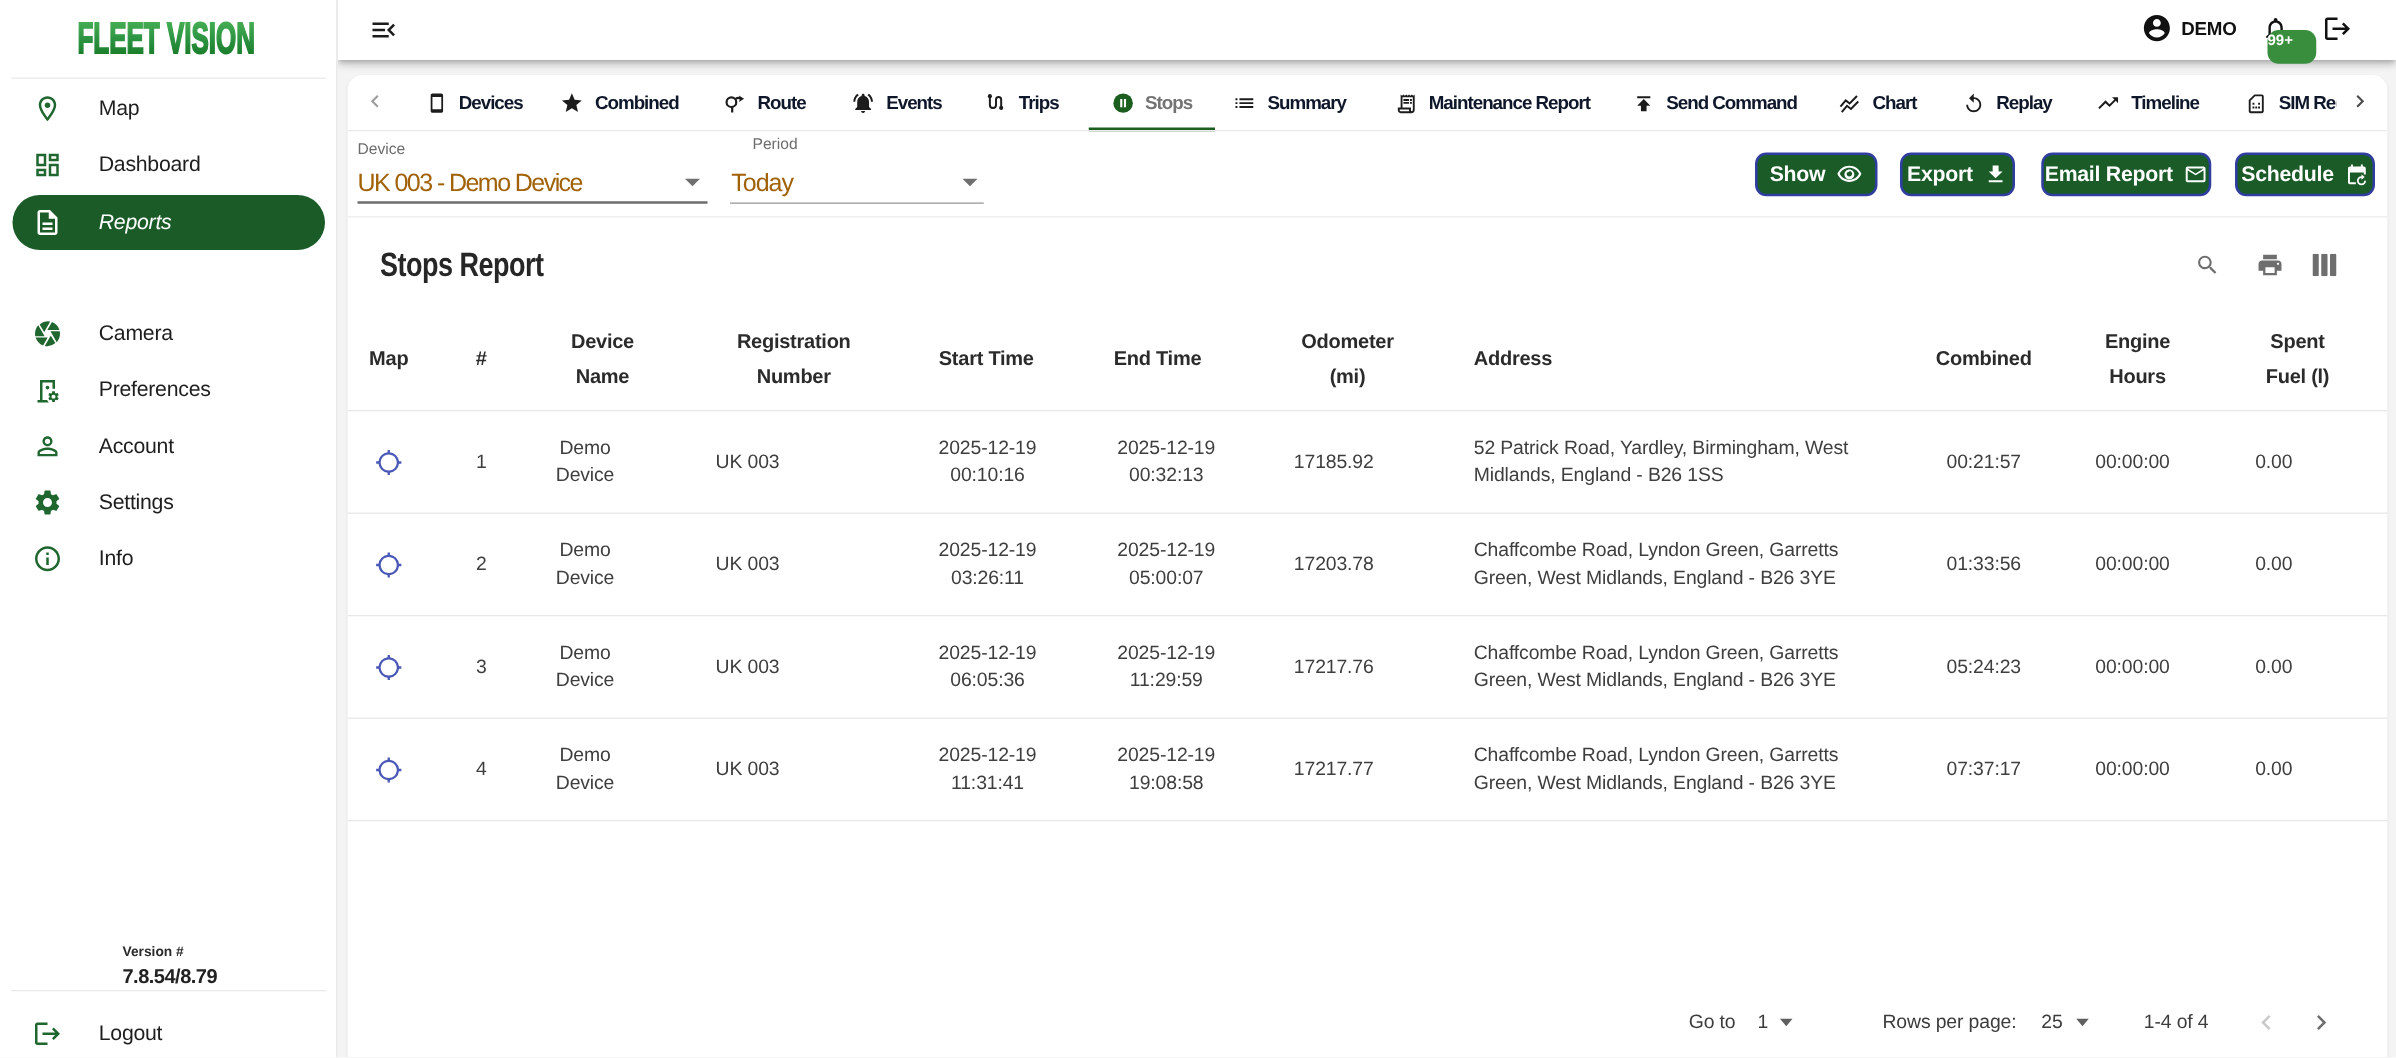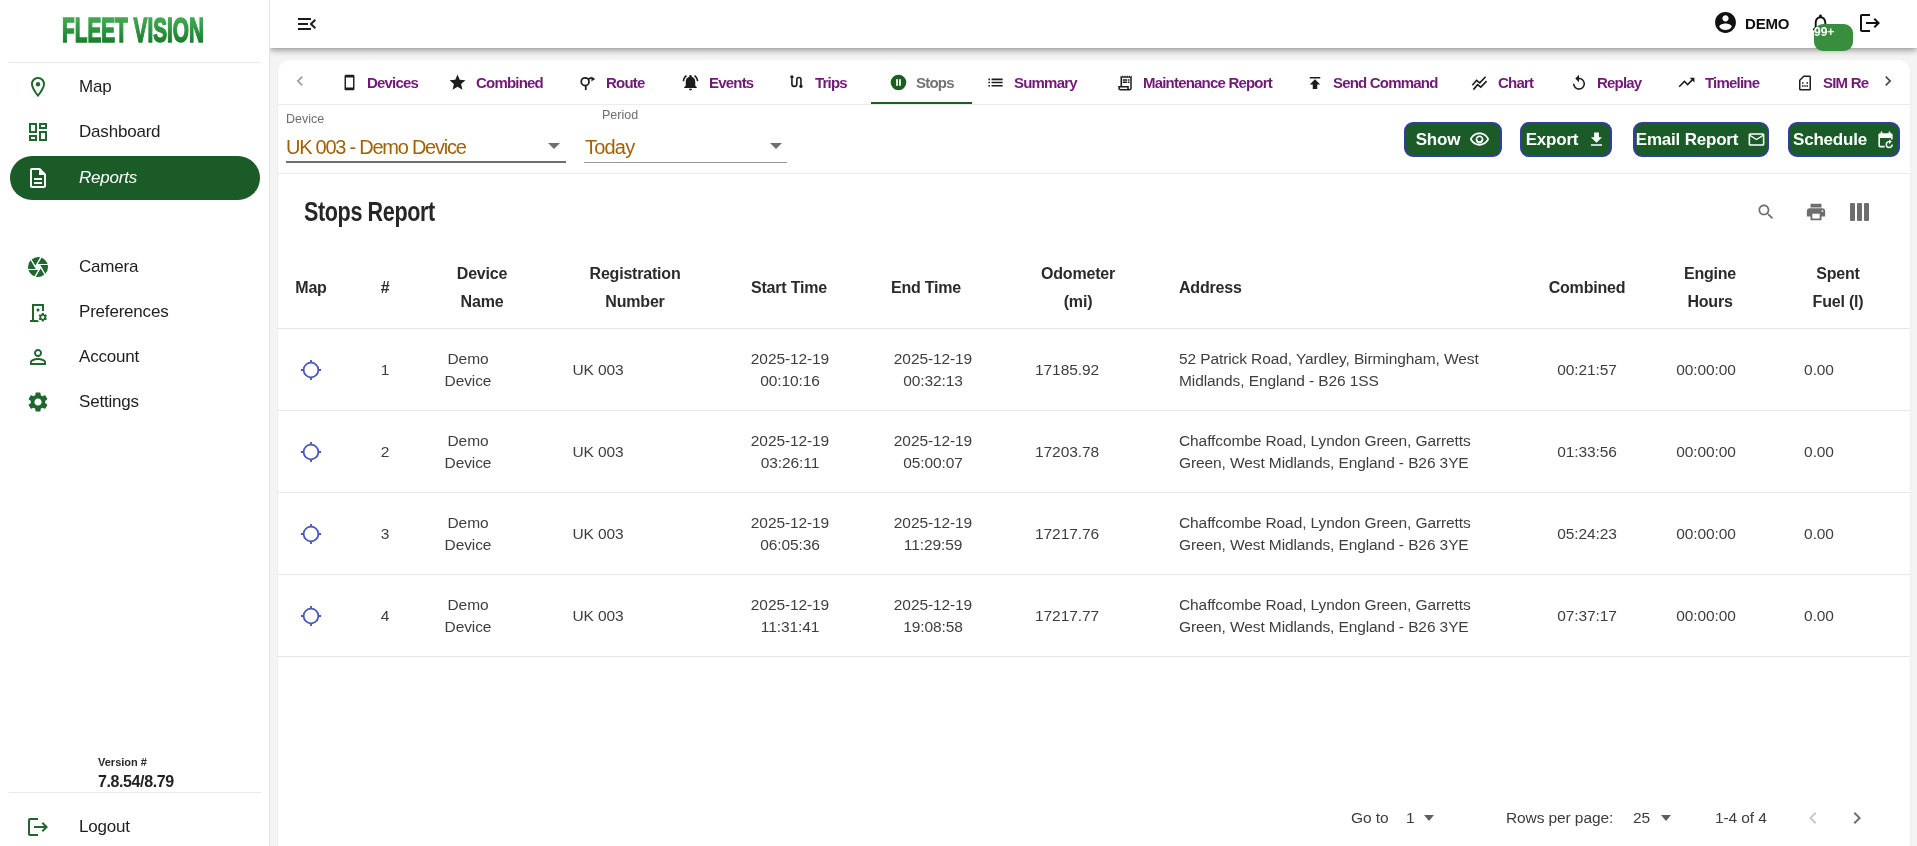--- a/index.html
+++ b/index.html
@@ -14,21 +14,21 @@
 .mi svg{position:absolute;left:26px;top:50%;transform:translateY(-50%);}
 .mi .t{position:absolute;left:79px;top:50%;transform:translateY(-50%);font-size:17px;color:#1e1e1e;letter-spacing:-.2px;}
 .mi.sel{left:10px;width:250px;background:#1a5b28;border-radius:22px;font-style:italic;}
 .mi.sel svg{left:16px;}
 .mi.sel .t{left:69px;color:#fff;}
 
 #topbar{position:absolute;left:270px;top:0;width:1647px;height:48px;background:#fff;box-shadow:0 2px 4px -1px rgba(0,0,0,.2),0 4px 5px 0 rgba(0,0,0,.14),0 1px 10px 0 rgba(0,0,0,.12);}
 
 #card{position:absolute;left:278px;top:60px;width:1632px;height:786px;background:#fff;border-radius:12px 12px 0 0;box-shadow:0 1px 2px rgba(0,0,0,.08);}
 
-.tab{position:absolute;top:60px;height:45px;display:flex;align-items:center;font-weight:700;font-size:15px;color:#701a75;letter-spacing:-.8px;white-space:nowrap;}
+.tab{position:absolute;top:60px;height:45px;display:flex;align-items:center;font-weight:700;font-size:15px;color:#0f172a;letter-spacing:-.8px;white-space:nowrap;}
 .tab svg{margin-right:9px;}
 .tab.green{color:#737373;}
 #tabline{position:absolute;left:871px;top:102px;width:101px;height:3px;background:#1b5e20;}
 .carddiv{position:absolute;left:278px;width:1632px;height:1px;background:#ebebeb;}
 
 .flabel{position:absolute;font-size:12.5px;color:#6d6d6d;}
 .fvalue{position:absolute;font-size:20px;color:#a16207;letter-spacing:-.8px;}
 .funder{position:absolute;height:1px;background:#8a8a8a;}
 .fcaret{position:absolute;width:0;height:0;border-left:6px solid transparent;border-right:6px solid transparent;border-top:6px solid #6f6f6f;}
 .btn{position:absolute;top:122px;height:35px;background:#1a5b28;border:2px solid #303f9f;border-radius:9px;color:#fff;font-weight:700;font-size:17px;letter-spacing:-.2px;display:flex;align-items:center;justify-content:center;}
@@ -299,20 +299,26 @@
           <path d="M12 5.9a2.1 2.1 0 1 1 0 4.2 2.1 2.1 0 0 1 0-4.2m0 9c2.97 0 6.1 1.46 6.1 2.1v1.1H5.9V17c0-.64 3.13-2.1 6.1-2.1M12 4C9.79 4 8 5.79 8 8s1.79 4 4 4 4-1.79 4-4-1.79-4-4-4zm0 9c-2.67 0-8 1.34-8 4v3h16v-3c0-2.66-5.33-4-8-4z"></path>
         </svg>
         <span class="t">Account</span>
       </div>
     <div class="mi" style="top:380px">
         <svg width="24" height="24" viewBox="0 0 24 24" fill="#1f672f">
           <path d="M19.14 12.94c.04-.3.06-.61.06-.94 0-.32-.02-.64-.07-.94l2.03-1.58c.18-.14.23-.41.12-.61l-1.92-3.32c-.12-.22-.37-.29-.59-.22l-2.39.96c-.5-.38-1.03-.7-1.62-.94l-.36-2.54c-.04-.24-.24-.41-.48-.41h-3.84c-.24 0-.43.17-.47.41l-.36 2.54c-.59.24-1.13.57-1.62.94l-2.39-.96c-.22-.08-.47 0-.59.22L2.74 8.87c-.12.21-.08.47.12.61l2.03 1.58c-.05.3-.09.63-.09.94s.02.64.07.94l-2.03 1.58c-.18.14-.23.41-.12.61l1.92 3.32c.12.22.37.29.59.22l2.39-.96c.5.38 1.03.7 1.62.94l.36 2.54c.05.24.24.41.48.41h3.84c.24 0 .44-.17.47-.41l.36-2.54c.59-.24 1.13-.56 1.62-.94l2.39.96c.22.08.47 0 .59-.22l1.92-3.32c.12-.22.07-.47-.12-.61l-2.01-1.58zM12 15.6c-1.98 0-3.6-1.62-3.6-3.6s1.62-3.6 3.6-3.6 3.6 1.62 3.6 3.6-1.62 3.6-3.6 3.6z"></path>
         </svg>
         <span class="t">Settings</span>
       </div>
+    <div class="mi" style="top:425px">
+        <svg width="24" height="24" viewBox="0 0 24 24" fill="#1f672f">
+          <path d="M11 7h2v2h-2zm0 4h2v6h-2zm1-9C6.48 2 2 6.48 2 12s4.48 10 10 10 10-4.48 10-10S17.52 2 12 2zm0 18c-4.41 0-8-3.59-8-8s3.59-8 8-8 8 3.59 8 8-3.59 8-8 8z"></path>
+        </svg>
+        <span class="t">Info</span>
+      </div>
     <div style="position:absolute;left:98px;top:756px;font-size:11px;font-weight:700;color:#2a2a2a;">Version #</div>
     <div style="position:absolute;left:98px;top:773px;font-size:16px;font-weight:700;color:#222;letter-spacing:-.4px;">7.8.54/8.79</div>
     <div class="mi" style="top:805px">
         <svg width="24" height="24" viewBox="0 0 24 24" fill="#1f672f">
           <path d="M17 7l-1.41 1.41L18.17 11H8v2h10.17l-2.58 2.58L17 17l5-5zM4 5h8V3H4c-1.1 0-2 .9-2 2v14c0 1.1.9 2 2 2h8v-2H4V5z"></path>
         </svg>
         <span class="t">Logout</span>
       </div>
   </div>
 </div>

